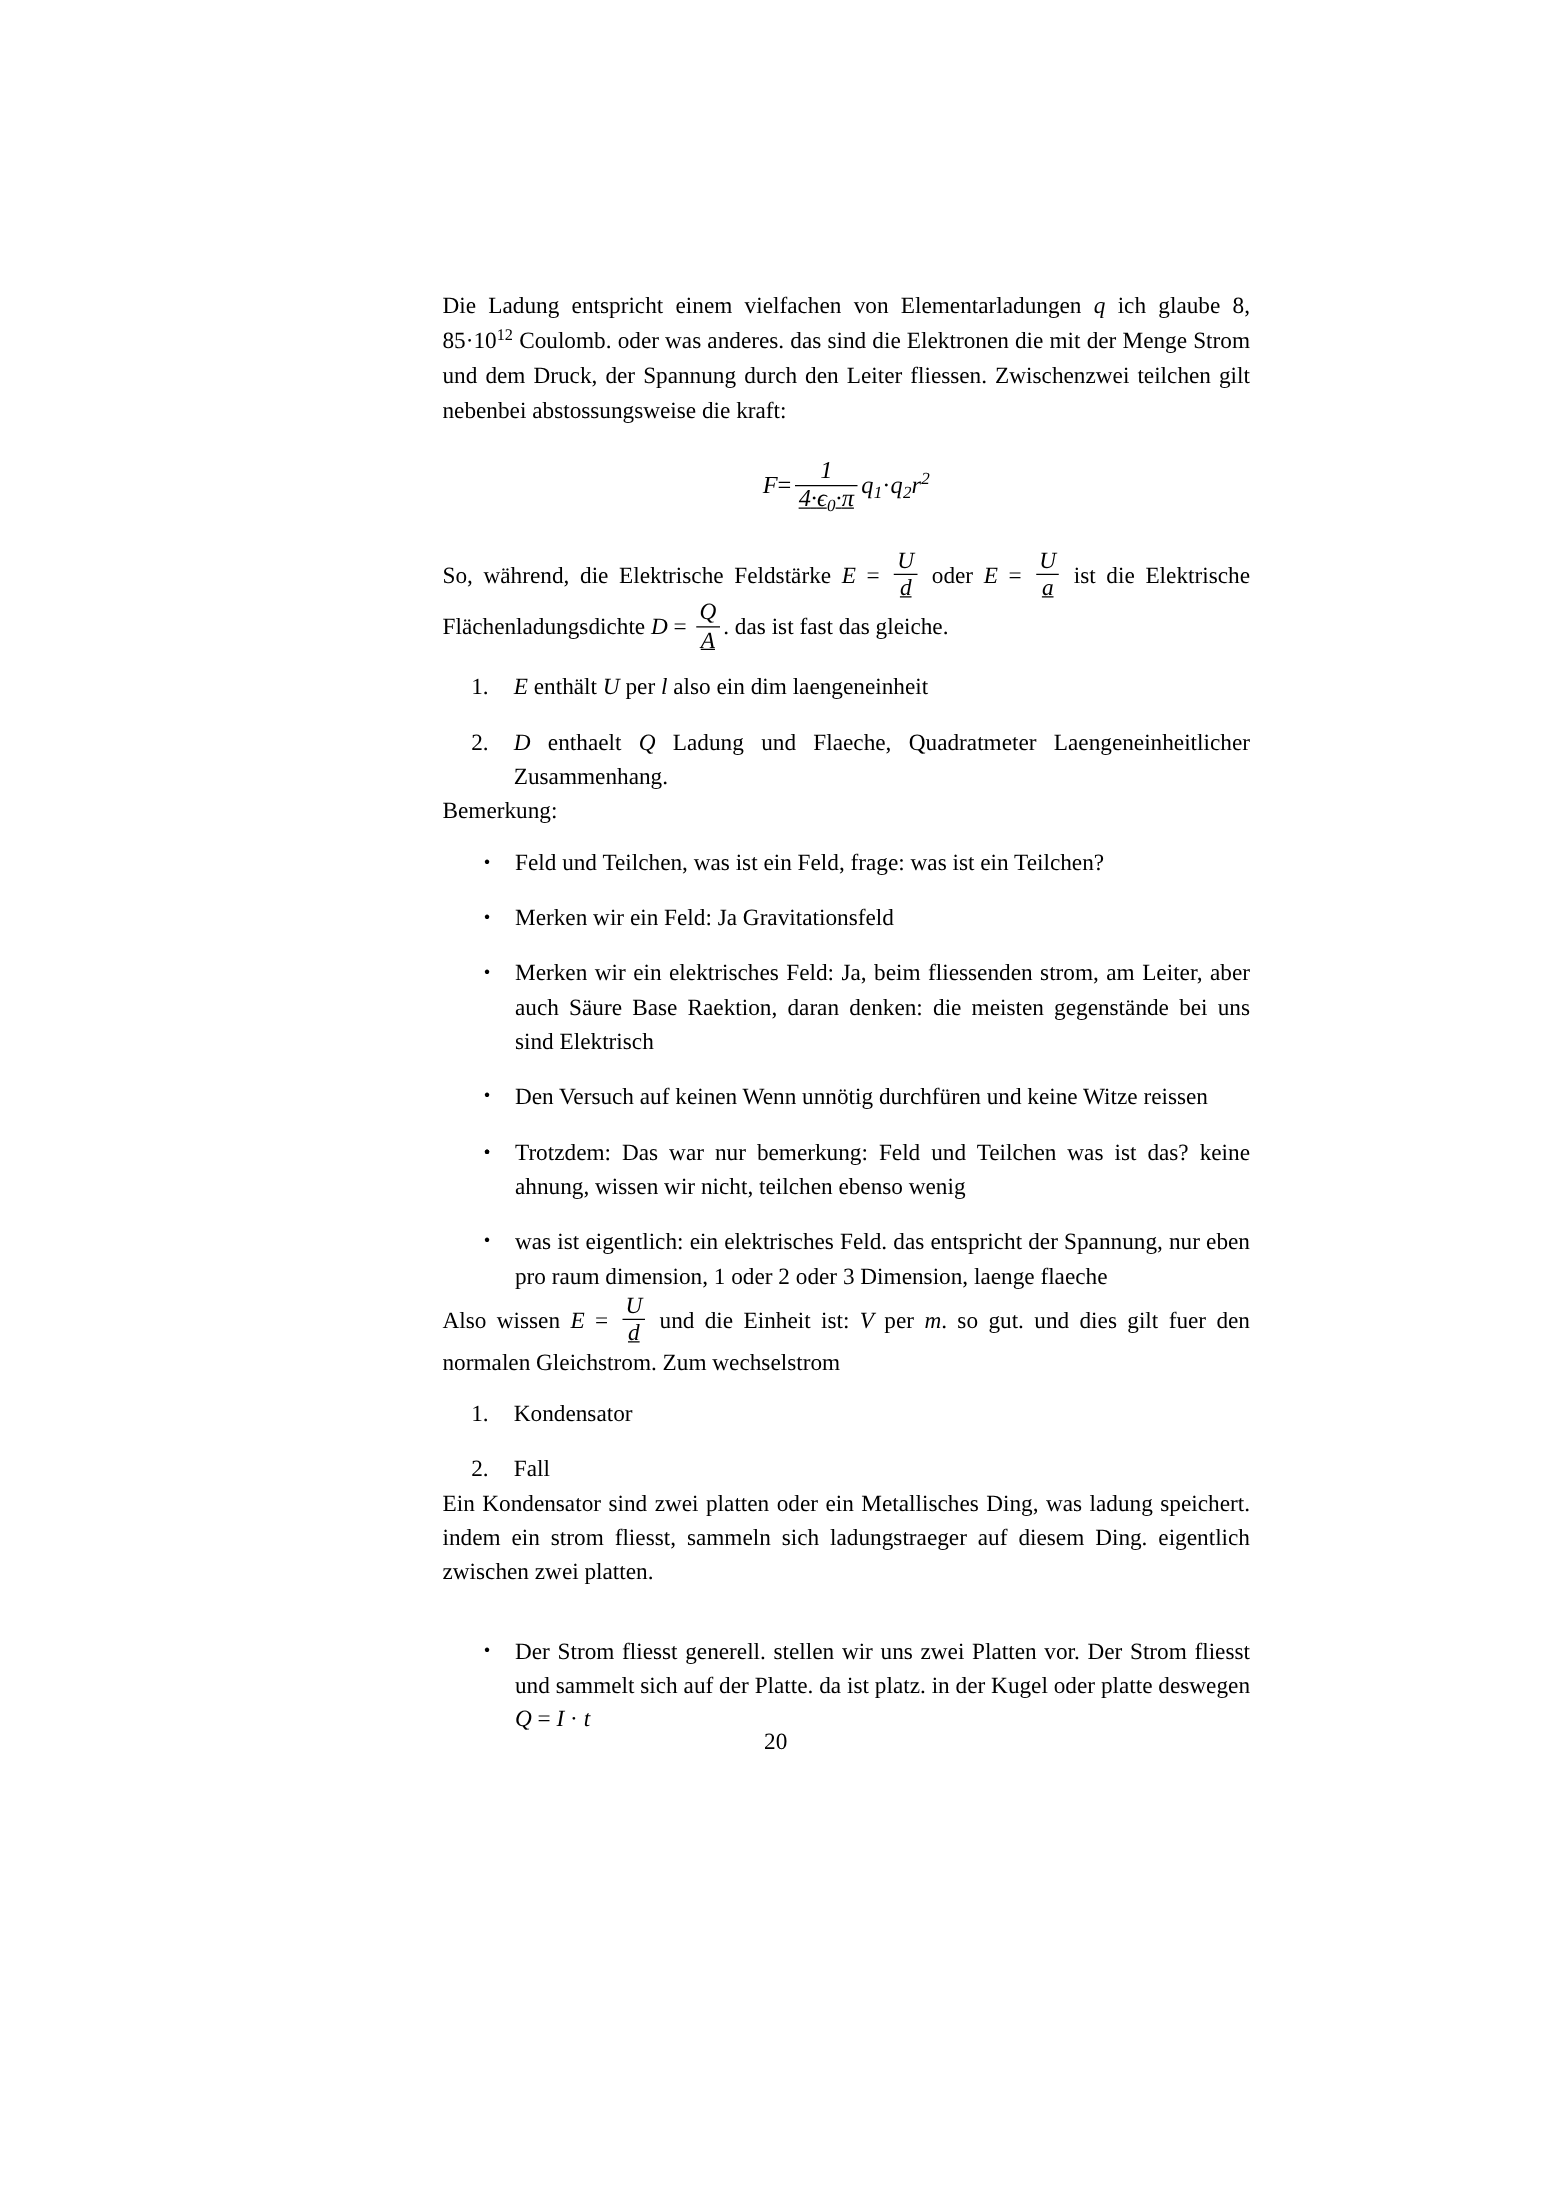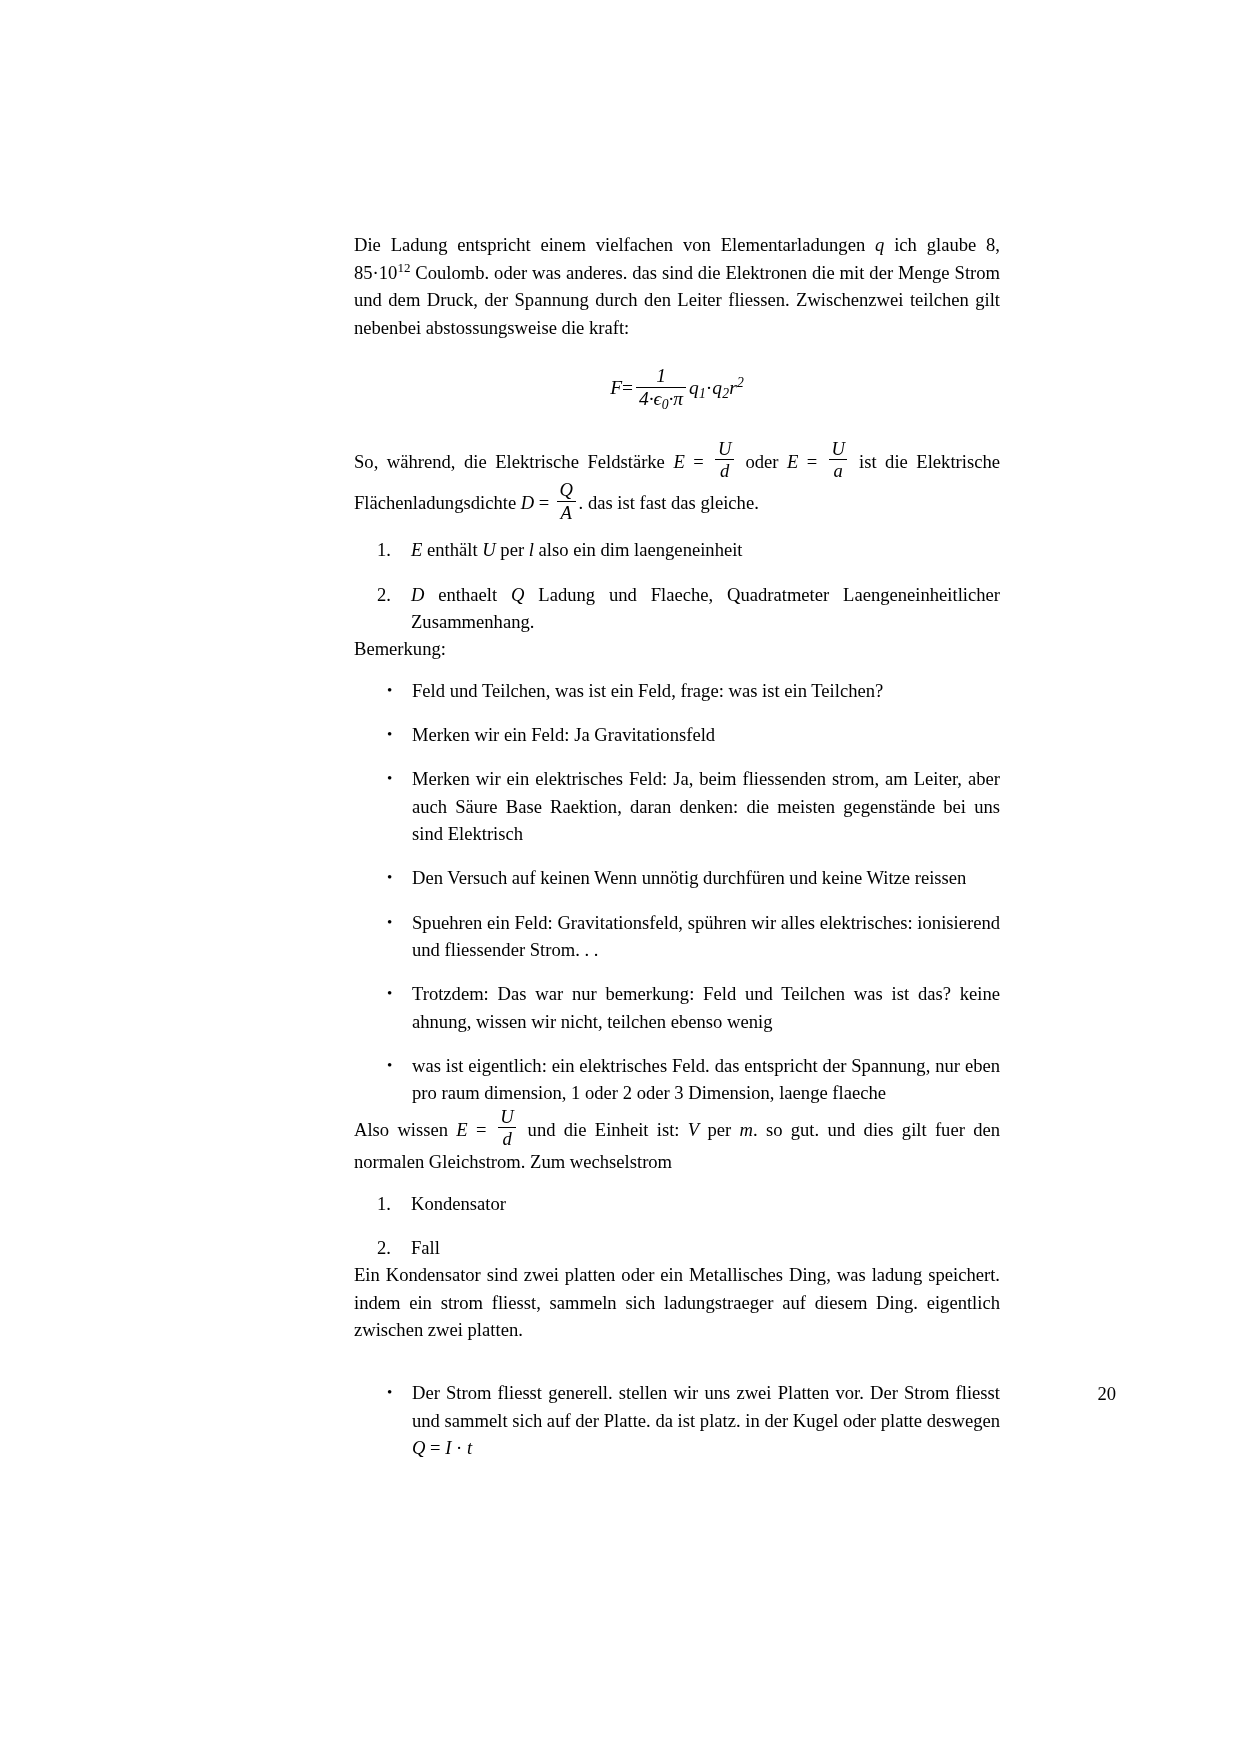--- a/index.html
+++ b/index.html
@@ -67,20 +67,21 @@
     padding: 0 0.16em;
   }
   .frac > .num {
     display: block;
     padding: 0 0.14em 0.03em 0.14em;
   }
   .frac > .den {
     display: block;
     border-top: 1.1px solid #000;
     padding: 0.05em 0.14em 0 0.14em;
+    text-decoration: underline;
   }
 
   
   .display-eq {
     text-align: center;
     font-size: 19.5px;
     margin: 25px 0 26px 0;
   }
   .display-eq .frac { vertical-align: -0.55em; }
 
@@ -123,21 +124,21 @@
   }
 
   .list-gap-below { margin-bottom: 16px; }
   .block-spacer-md { height: 22px; }
 
   .pagenum {
     position: absolute;
     left: 0;
     right: 0;
     top: 1383px;
-    text-align: right;
+    text-align: center;
     font-size: 18.6px;
   }
   
   .tallline { line-height: 2.12; }
 </style>
 </head>
 <body>
 
 <div class="page">
   <div class="content">
@@ -160,21 +161,21 @@
       </li>
     </ol>
 
     <p class="para">Bemerkung:</p>
 
     <ul class="bullist list-gap-below">
       <li><span class="marker">•</span><span>Feld und Teilchen, was ist ein Feld, frage: was ist ein Teilchen?</span></li>
       <li><span class="marker">•</span><span>Merken wir ein Feld: Ja Gravitationsfeld</span></li>
       <li><span class="marker">•</span><span>Merken wir ein elektrisches Feld: Ja, beim fliessenden strom, am Leiter, aber auch Säure Base Raektion, daran denken: die meisten gegenstände bei uns sind Elektrisch</span></li>
       <li><span class="marker">•</span><span>Den Versuch auf keinen Wenn unnötig durchfüren und keine Witze reissen</span></li>
-      <li><span class="marker">•</span><span>Spuehren ein Feld: Gravitationsfeld, spühren wir alles elektrisches: ionisierend und fliessender Strom. . .</span></li>
+      <li><span class="marker">•</span></li>
       <li><span class="marker">•</span><span>Trotzdem: Das war nur bemerkung: Feld und Teilchen was ist das? keine ahnung, wissen wir nicht, teilchen ebenso wenig</span></li>
       <li><span class="marker">•</span><span>was ist eigentlich: ein elektrisches Feld. das entspricht der Spannung, nur eben pro raum dimension, 1 oder 2 oder 3 Dimension, laenge flaeche</span></li>
     </ul>
 
     <p class="para tallline"><span>Also wissen </span><span class="math">E</span><span class="op"> = </span><span class="frac"><span class="num">U</span><span class="den">d</span></span><span> und die Einheit ist: </span><span class="math">V</span><span> per </span><span class="math">m</span><span>. so gut. und dies gilt fuer den normalen Gleichstrom. Zum wechselstrom</span></p>
 
     <ol class="numlist list-gap-below">
       <li><span class="marker">1.</span><span>Kondensator</span></li>
       <li><span class="marker">2.</span><span>Fall</span></li>
     </ol>

